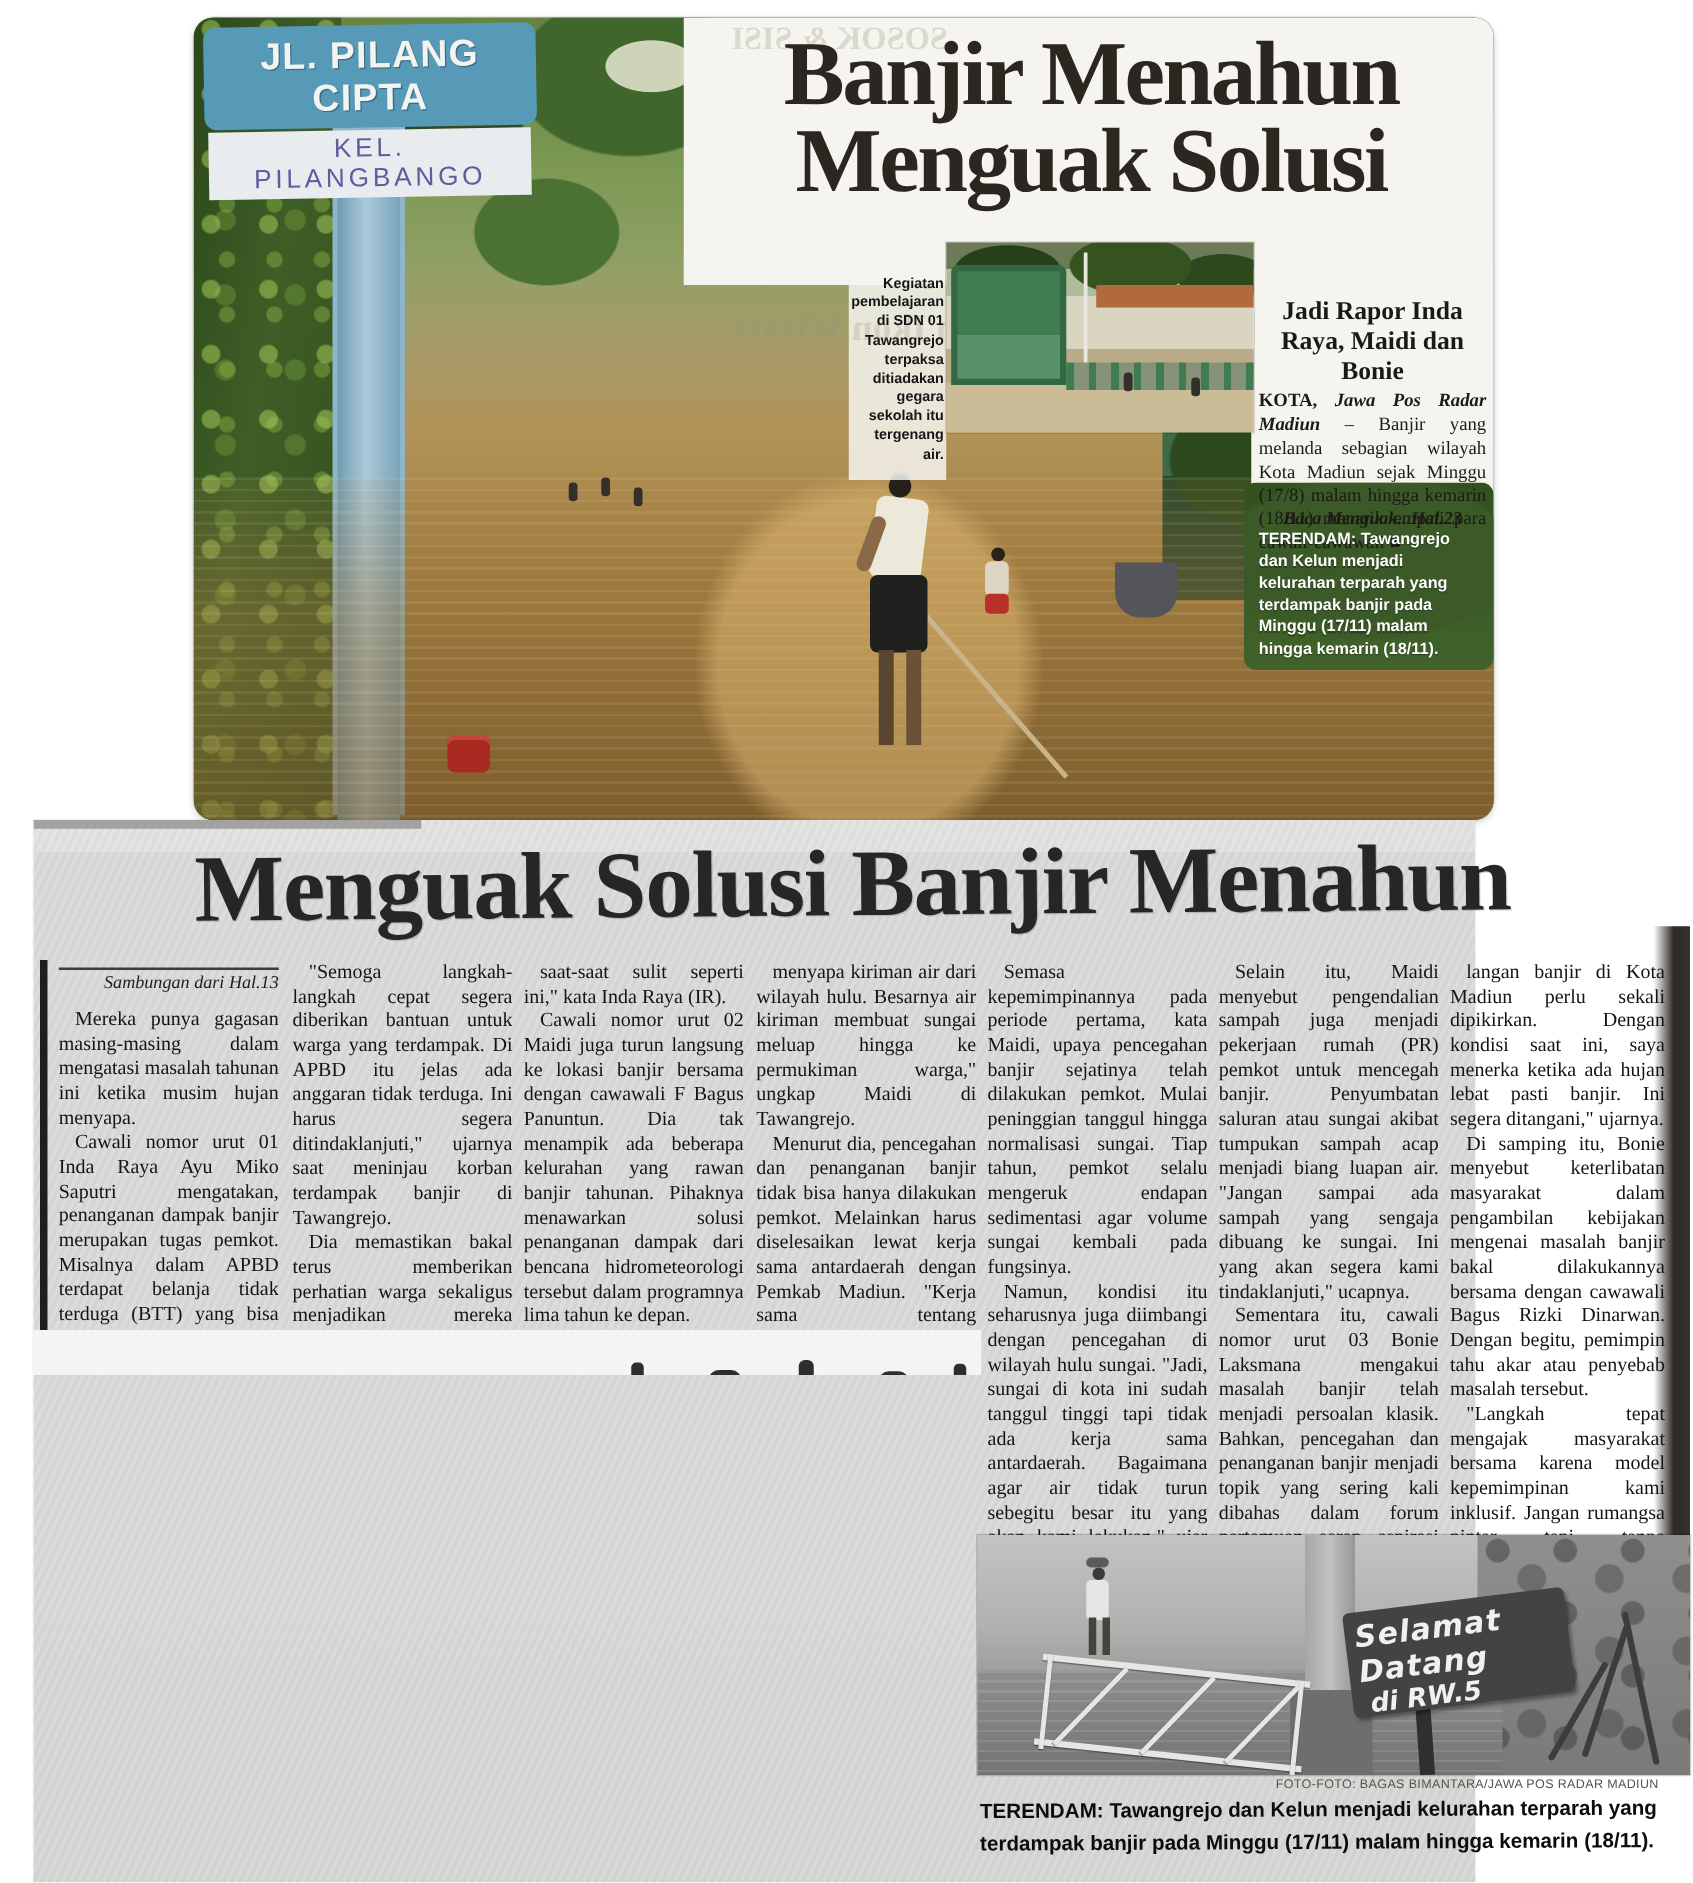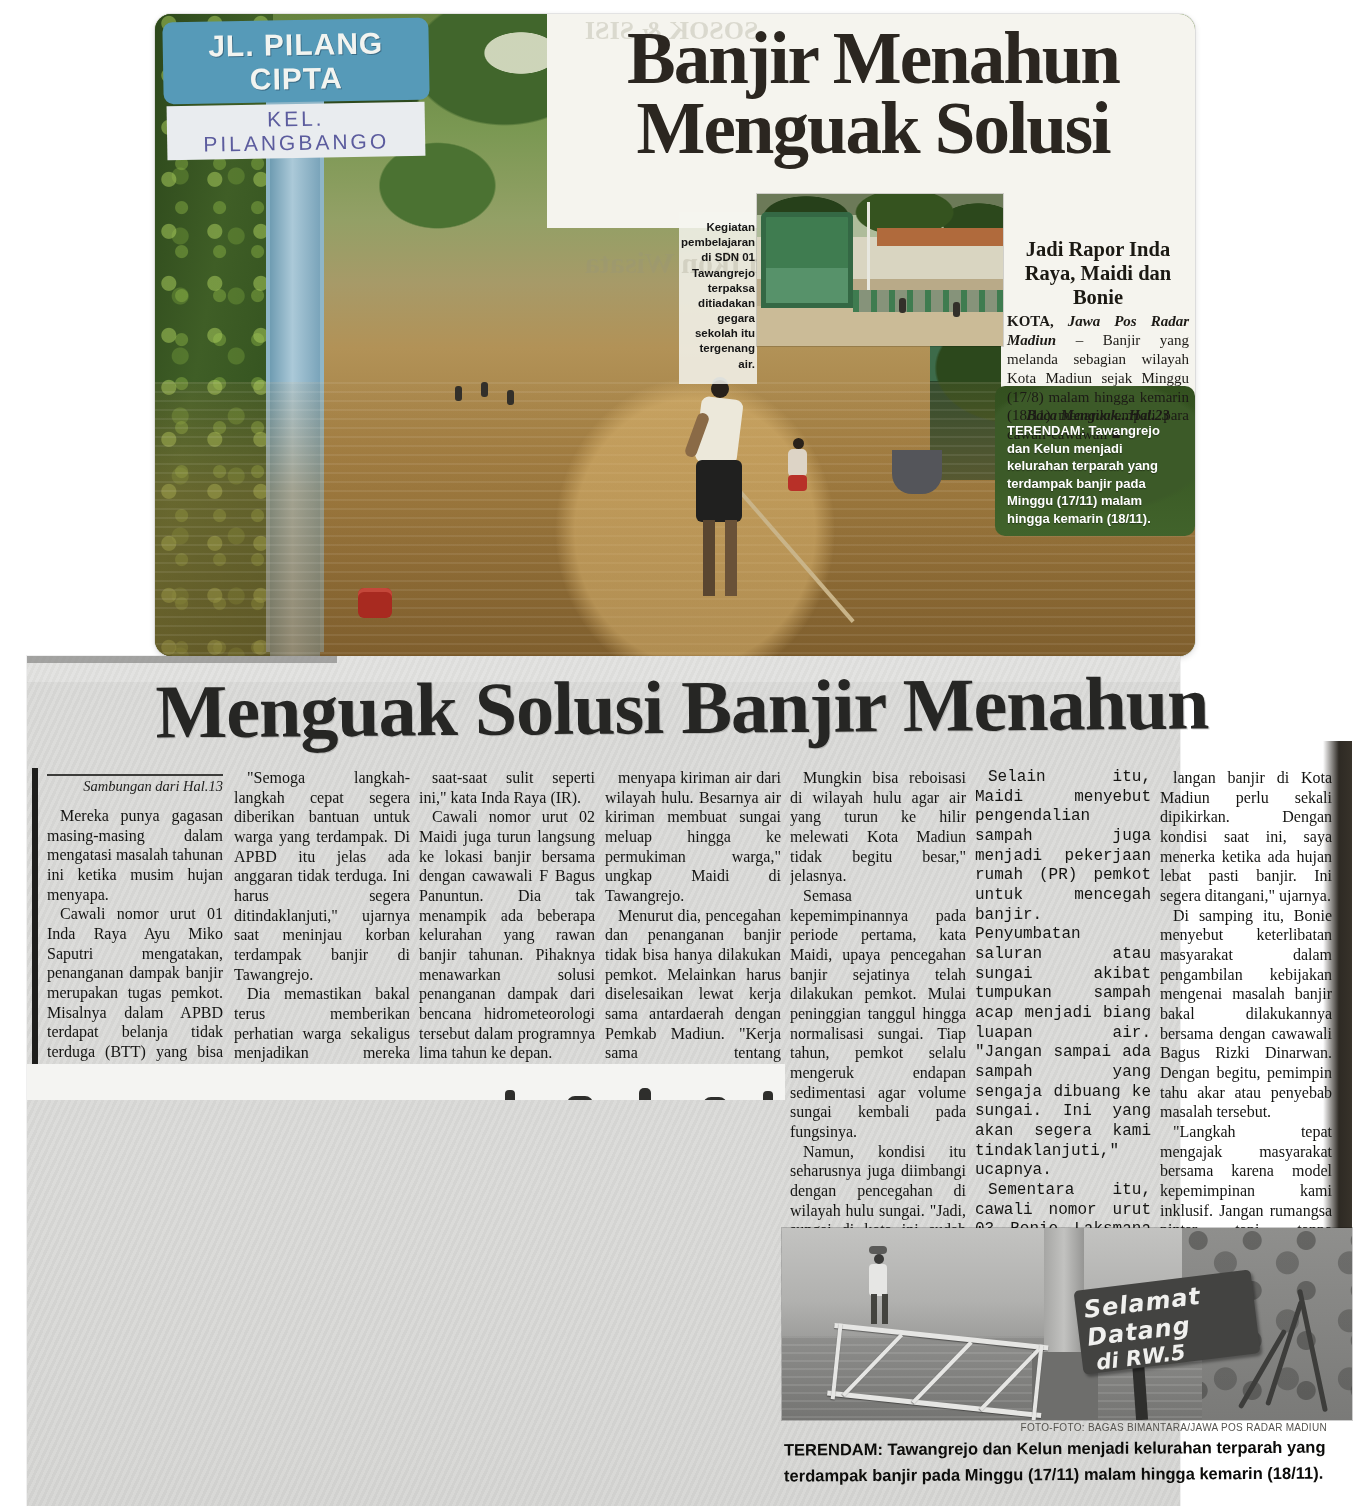--- a/index.html
+++ b/index.html
@@ -134,21 +134,21 @@
   .sambungan{left:20px;top:118px;width:176px;border-top:2px solid #3c3c3a;
     padding-top:2px;text-align:right;font-style:italic;font-size:14.5px;color:#1e1e1c;}
   .col{width:176px;overflow:hidden;}
   .col p{margin:0;text-indent:13px;text-align:justify;font-size:16px;line-height:1.23;
     color:#141412;}
   .c1{left:20px;top:150px;height:268px;}
   .c2{left:207px;top:112px;height:306px;}
   .c3{left:392px;top:112px;height:306px;}
   .c4{left:578px;top:112px;height:306px;}
   .c5{left:763px;top:112px;height:468px;}
-  .c6{left:948px;top:112px;height:468px;font-family:Liberation Mono, monospace;}
+  .c6{left:948px;top:112px;height:468px;}
   .c7{left:1133px;top:112px;width:172px;height:468px;}
   .cutoff-band{left:0;top:408px;width:758px;height:36px;background:#f4f4f2;overflow:hidden;}
   .glyph{position:absolute;background:#2e2e2c;bottom:-6px;}
 
   
   .bottom-photo{left:755px;top:572px;width:570px;height:192px;overflow:hidden;
     background:linear-gradient(180deg,#c3c3c1 0,#b1b1af 38%,#9b9b99 60%,#8e8e8c 100%);
     box-shadow:0 0 0 1px rgba(0,0,0,.2);}
   .bp-rightwall{left:400px;top:0;width:170px;height:192px;background:
     radial-gradient(circle at 30% 25%,rgba(60,60,58,.5) 0 9px,transparent 10px),
@@ -267,21 +267,20 @@
   <div class="abs col c3">
       <p>saat-saat sulit seperti ini," kata Inda Raya (IR).</p>
       <p>Cawali nomor urut 02 Maidi juga turun langsung ke lokasi banjir bersama dengan cawawali F Bagus Panuntun. Dia tak menampik ada beberapa kelurahan yang rawan banjir tahunan. Pihaknya menawarkan solusi penanganan dampak dari bencana hidrometeorologi tersebut dalam programnya lima tahun ke depan.</p>
       <p>"Memang Kelurahan Tawangrejo dan sekitarnya</p>
     </div>
   <div class="abs col c4">
       <p>menyapa kiriman air dari wilayah hulu. Besarnya air kiriman membuat sungai meluap hingga ke permukiman warga," ungkap Maidi di Tawangrejo.</p>
       <p>Menurut dia, pencegahan dan penanganan banjir tidak bisa hanya dilakukan pemkot. Melainkan harus diselesaikan lewat kerja sama antardaerah dengan Pemkab Madiun. "Kerja sama tentang penanggulangan bencana antardaerah tidak bisa ditunda lagi.</p>
     </div>
   <div class="abs col c5">
-      <p>Mungkin bisa reboisasi di wilayah hulu agar air yang turun ke hilir melewati Kota Madiun tidak begitu besar," jelasnya.</p>
       <p>Semasa kepemimpinannya pada periode pertama, kata Maidi, upaya pencegahan banjir sejatinya telah dilakukan pemkot. Mulai peninggian tanggul hingga normalisasi sungai. Tiap tahun, pemkot selalu mengeruk endapan sedimentasi agar volume sungai kembali pada fungsinya.</p>
       <p>Namun, kondisi itu seharusnya juga diimbangi dengan pencegahan di wilayah hulu sungai. "Jadi, sungai di kota ini sudah tanggul tinggi tapi tidak ada kerja sama antardaerah. Bagaimana agar air tidak turun sebegitu besar itu yang akan kami lakukan," ujar calon petahana tersebut.</p>
     </div>
   <div class="abs col c6">
       <p>Selain itu, Maidi menyebut pengendalian sampah juga menjadi pekerjaan rumah (PR) pemkot untuk mencegah banjir. Penyumbatan saluran atau sungai akibat tumpukan sampah acap menjadi biang luapan air. "Jangan sampai ada sampah yang sengaja dibuang ke sungai. Ini yang akan segera kami tindaklanjuti," ucapnya.</p>
       <p>Sementara itu, cawali nomor urut 03 Bonie Laksmana mengakui masalah banjir telah menjadi persoalan klasik. Bahkan, pencegahan dan penanganan banjir menjadi topik yang sering kali dibahas dalam forum pertemuan serap aspirasi paslon Bonus bersama masyarakat.</p>
     </div>
   <div class="abs col c7">
       <p>langan banjir di Kota Madiun perlu sekali dipikirkan. Dengan kondisi saat ini, saya menerka ketika ada hujan lebat pasti banjir. Ini segera ditangani," ujarnya.</p>
       <p>Di samping itu, Bonie menyebut keterlibatan masyarakat dalam pengambilan kebijakan mengenai masalah banjir bakal dilakukannya bersama dengan cawawali Bagus Rizki Dinarwan. Dengan begitu, pemimpin tahu akar atau penyebab masalah tersebut.</p>

